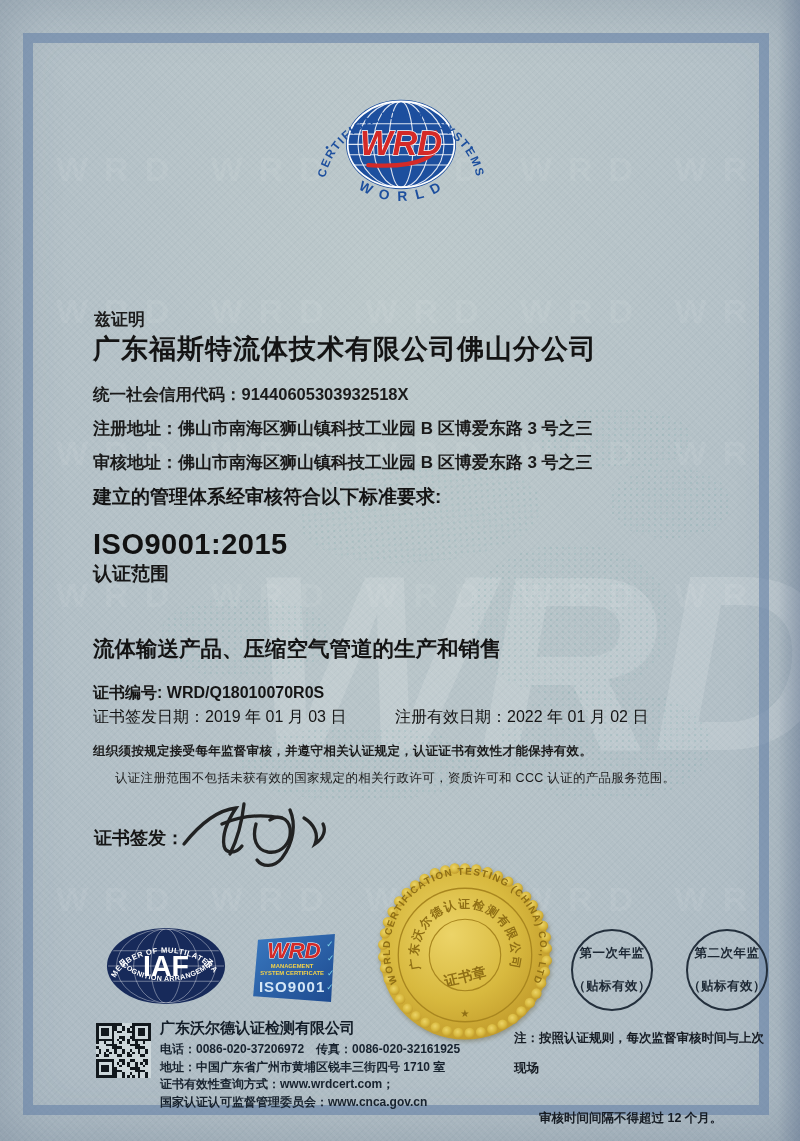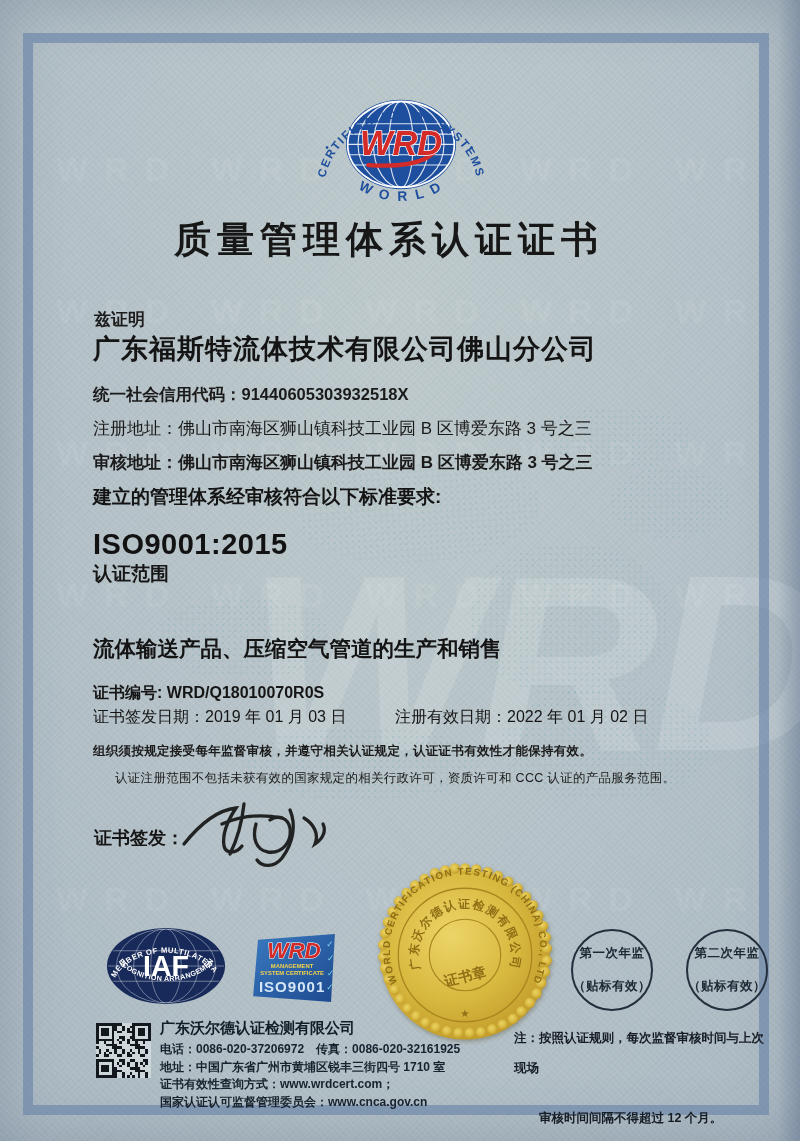--- a/index.html
+++ b/index.html
@@ -24,21 +24,21 @@
   .dots{position:absolute;opacity:.30;border-radius:46%;
     background-image:radial-gradient(rgba(108,164,164,.6) 1px, transparent 1.5px);
     background-size:6px 6px;pointer-events:none;}
   
   .abs{position:absolute;}
   .title{left:0;right:22px;top:215px;text-align:center;font-size:37px;font-weight:900;
     letter-spacing:6px;color:#171717;}
   .certify{left:94px;top:308px;font-size:17px;font-weight:600;color:#1c1c1c;}
   .company{left:93px;top:331px;font-size:27px;font-weight:800;color:#141414;letter-spacing:1px;}
   .line-credit{left:93px;top:384px;font-size:16.5px;font-weight:600;color:#1a1a1a;}
-  .line-addr1{left:93px;top:417px;font-size:17px;font-weight:400;color:#1a1a1a;}
+  .line-addr1{left:93px;top:417px;font-size:17px;font-weight:700;color:#1a1a1a;}
   .line-addr2{left:93px;top:451px;font-size:17px;font-weight:600;color:#1a1a1a;}
   .intro{left:93px;top:484px;font-size:19px;font-weight:800;color:#141414;}
   .iso{left:93px;top:512px;font-size:29px;font-weight:800;color:#121212;letter-spacing:.5px;margin-top:16px;}
   .scope-label{left:93px;top:561px;font-size:19px;font-weight:700;color:#161616;}
   .scope-text{left:93px;top:615px;font-size:21.5px;font-weight:800;color:#141414;margin-top:19px;}
   .certno{left:93px;top:683px;font-size:16px;font-weight:700;color:#151515;}
   .dates{left:93px;top:707px;width:660px;height:22px;font-size:16px;font-weight:400;color:#151515;}
   .dates .valid{position:absolute;left:302px;top:0;}
   .note1{left:93px;top:743px;font-size:12.5px;font-weight:700;color:#1b1b1b;letter-spacing:.3px;}
   .note2{left:93px;top:770px;font-size:12.5px;font-weight:400;color:#1b1b1b;letter-spacing:.3px;margin-left:22px;}
@@ -112,21 +112,20 @@
     </text>
     <text font-size="16" font-weight="800" fill="#1d4f9e" letter-spacing="3">
       <textPath href="#arcBot" startOffset="50%" text-anchor="middle">W O R L D</textPath>
     </text>
     <text x="12" y="78" font-size="12" fill="#1d4f9e">•</text>
     <text x="180" y="78" font-size="12" fill="#1d4f9e">•</text>
     <path d="M 140,56 C 152,84 120,98 62,94" stroke="#d42a28" stroke-width="5" fill="none" stroke-linecap="round"></path>
     <text x="100" y="82" text-anchor="middle" font-size="40" font-weight="800" font-style="italic" fill="#d42a28" stroke="#ffffff" stroke-width="1.6" paint-order="stroke">WRD</text>
   </svg>
 
-  <div class="abs title">质量管理体系认证证书</div>
   <div class="abs certify">兹证明</div>
   <div class="abs company">广东福斯特流体技术有限公司佛山分公司</div>
 
   <div class="abs line-credit">
     <span>统一社会信用代码：</span><span>91440605303932518X</span>
   </div>
   <div class="abs line-addr1">
     <span>注册地址：</span><span>佛山市南海区狮山镇科技工业园 B 区博爱东路 3 号之三</span>
   </div>
   <div class="abs line-addr2">

